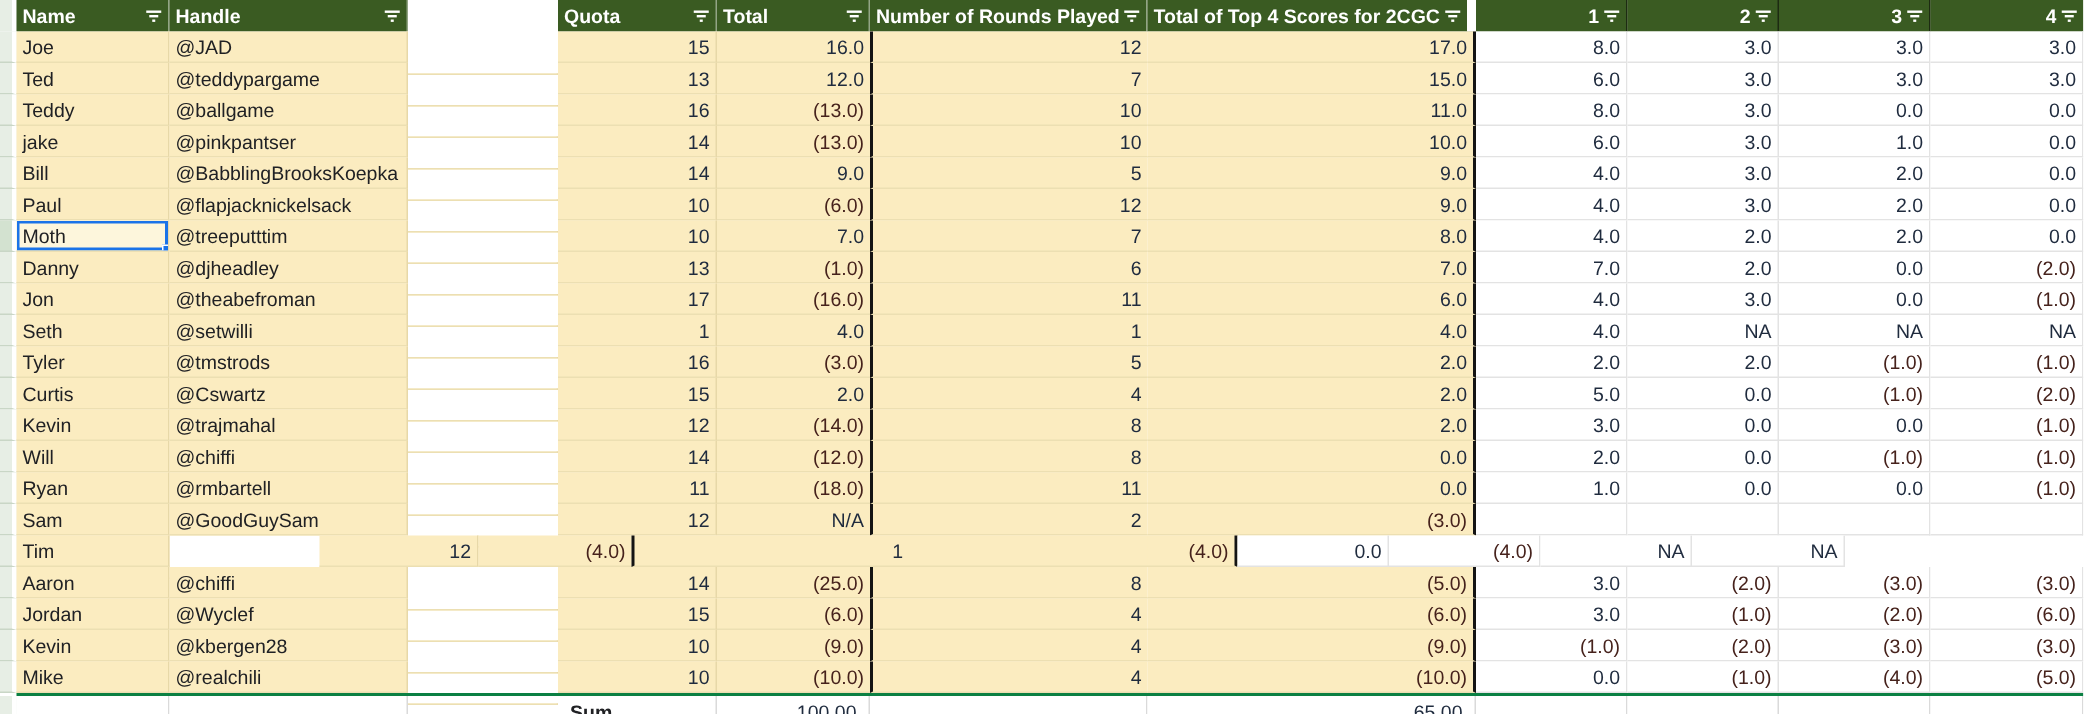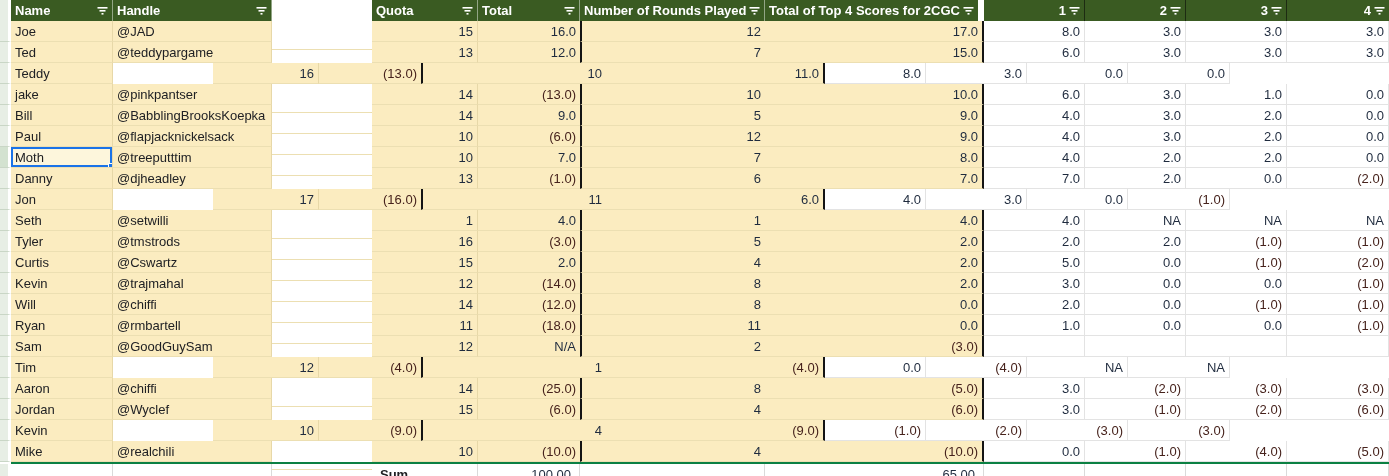--- a/index.html
+++ b/index.html
@@ -183,20 +183,21 @@
         <div class="cell c5 tan num blackL blackR noR">7</div>
         <div class="cell c6 tan num blackR">15.0</div>
         <div class="cell c7 wht num">6.0</div>
         <div class="cell c8 wht num">3.0</div>
         <div class="cell c9 wht num">3.0</div>
         <div class="cell c10 wht num">3.0</div>
       </div>
       <div class="row">
         <div class="cell strip"></div>
         <div class="cell c0 tan">Teddy</div>
+        <div class="cell c1 tan">@ballgame</div>
         <div class="cell c2 tan num">2</div>
         <div class="cell c3 tan num">16</div>
         <div class="cell c4 tan num noR neg">(13.0)</div>
         <div class="cell c5 tan num blackL blackR noR">10</div>
         <div class="cell c6 tan num blackR">11.0</div>
         <div class="cell c7 wht num">8.0</div>
         <div class="cell c8 wht num">3.0</div>
         <div class="cell c9 wht num">0.0</div>
         <div class="cell c10 wht num">0.0</div>
       </div>
@@ -266,20 +267,21 @@
         <div class="cell c5 tan num blackL blackR noR">6</div>
         <div class="cell c6 tan num blackR">7.0</div>
         <div class="cell c7 wht num">7.0</div>
         <div class="cell c8 wht num">2.0</div>
         <div class="cell c9 wht num">0.0</div>
         <div class="cell c10 wht num neg">(2.0)</div>
       </div>
       <div class="row">
         <div class="cell strip"></div>
         <div class="cell c0 tan">Jon</div>
+        <div class="cell c1 tan">@theabefroman</div>
         <div class="cell c2 tan num">1</div>
         <div class="cell c3 tan num">17</div>
         <div class="cell c4 tan num noR neg">(16.0)</div>
         <div class="cell c5 tan num blackL blackR noR">11</div>
         <div class="cell c6 tan num blackR">6.0</div>
         <div class="cell c7 wht num">4.0</div>
         <div class="cell c8 wht num">3.0</div>
         <div class="cell c9 wht num">0.0</div>
         <div class="cell c10 wht num neg">(1.0)</div>
       </div>
@@ -418,20 +420,21 @@
         <div class="cell c5 tan num blackL blackR noR">4</div>
         <div class="cell c6 tan num blackR neg">(6.0)</div>
         <div class="cell c7 wht num">3.0</div>
         <div class="cell c8 wht num neg">(1.0)</div>
         <div class="cell c9 wht num neg">(2.0)</div>
         <div class="cell c10 wht num neg">(6.0)</div>
       </div>
       <div class="row">
         <div class="cell strip"></div>
         <div class="cell c0 tan">Kevin</div>
+        <div class="cell c1 tan">@kbergen28</div>
         <div class="cell c2 tan num">8</div>
         <div class="cell c3 tan num">10</div>
         <div class="cell c4 tan num noR neg">(9.0)</div>
         <div class="cell c5 tan num blackL blackR noR">4</div>
         <div class="cell c6 tan num blackR neg">(9.0)</div>
         <div class="cell c7 wht num neg">(1.0)</div>
         <div class="cell c8 wht num neg">(2.0)</div>
         <div class="cell c9 wht num neg">(3.0)</div>
         <div class="cell c10 wht num neg">(3.0)</div>
       </div>

